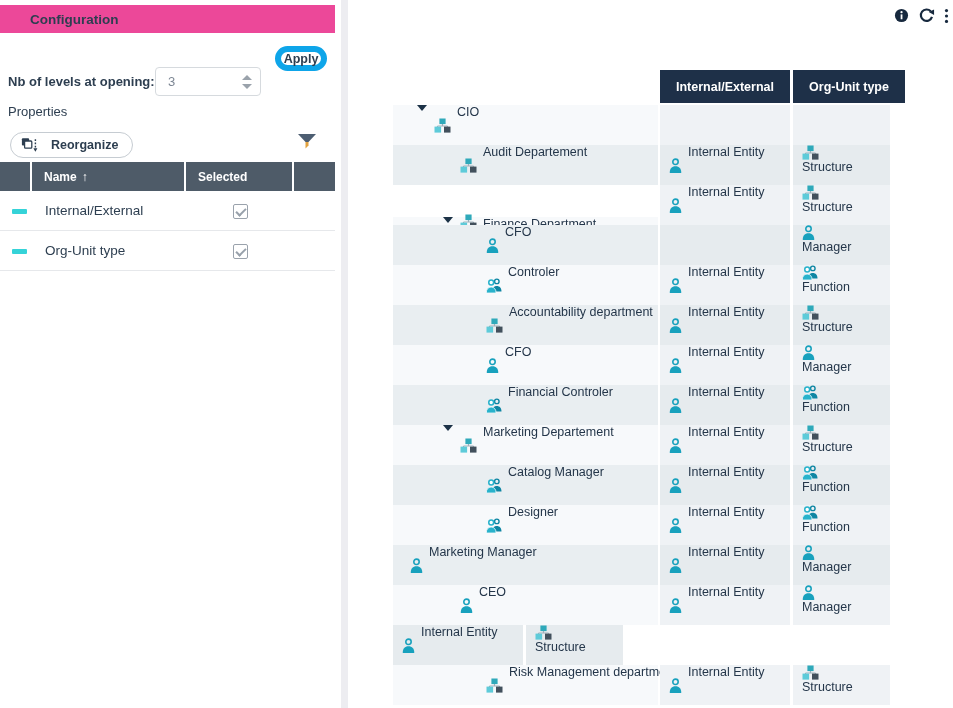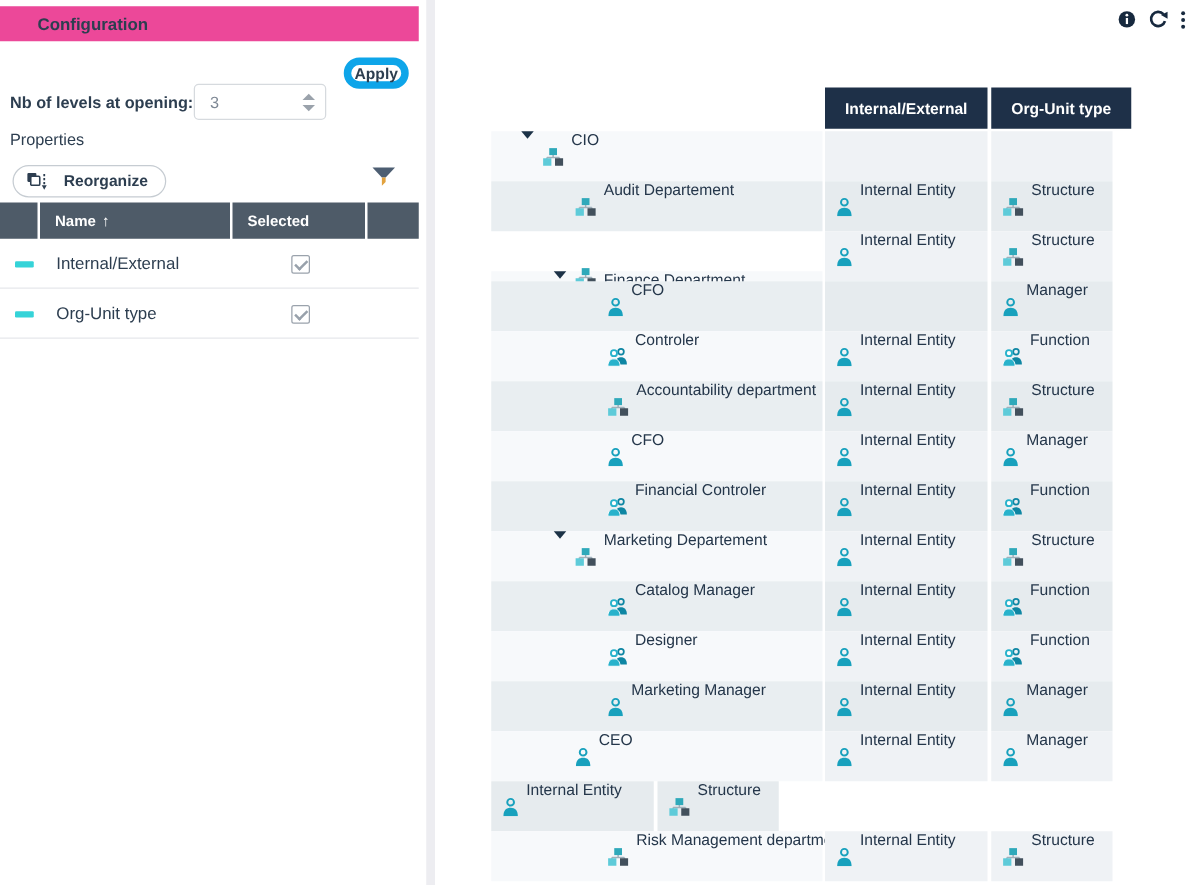--- a/index.html
+++ b/index.html
@@ -66,21 +66,21 @@
     justify-content:center; cursor:pointer; }
   .col-ie { left:660px; width:130px; }
   .col-ou { left:793px; width:112px; }
 
   .tree-rows { position:absolute; left:393px; top:105px; width:512px; }
   .t-row { display:flex; height:40px; cursor:pointer; }
   .t-cell { display:flex; }
   .tree-cell { width:265px; margin-right:2px; font-size:12.5px; color:#24364a; }
   .val-cell { font-size:12.5px; color:#24364a; padding-left:9px; }
   .ie-cell { width:130px; margin-right:3px; }
-  .ou-cell { width:97px; }
+  .ou-cell { width:97px;flex-direction:column; }
   .t-row.even .tree-cell { background:#f7f9fb; }
   .t-row.even .val-cell  { background:#eff2f5; }
   .t-row.odd  .tree-cell { background:#e9eef1; }
   .t-row.odd  .val-cell  { background:#e6ebee; }
 
   .tree-arrow { width:10px; height:7px; margin-right:7px; flex:none;
     border-left:5px solid transparent; border-right:5px solid transparent;
     border-top:6px solid #1c3247; }
   .tree-arrow.hidden { visibility:hidden; }
   .cell-icon { flex:none; display:flex; align-items:center; margin-right:6px; }
@@ -521,21 +521,21 @@
                 <circle cx="11.5" cy="3.6" r="2.4" fill="none" stroke="#0e86a3" stroke-width="1.5"></circle>
                 <path d="M6.5,14.5 C6.5,10.6 8.4,8.4 11.5,8.4 C14.6,8.4 16.5,10.6 16.5,14.5 Z" fill="#0e86a3"></path>
                 <circle cx="5.5" cy="4.8" r="2.6" fill="#fff" stroke="#28b2cb" stroke-width="1.6"></circle>
                 <path d="M0.3,16 C0.3,11.9 2.3,9.7 5.5,9.7 C8.7,9.7 10.7,11.9 10.7,16 Z" fill="#28b2cb" stroke="#fff" stroke-width="0.8"></path>
               </svg>
             </span>
             <span>Function</span>
           </div>
         </div>
         <div class="t-row odd">
-          <div class="t-cell tree-cell" style="padding-left: 76px;">
+          <div class="t-cell tree-cell" style="">
             <span class="tree-arrow hidden"></span>
             <span class="cell-icon">
               <svg viewBox="0 0 14 16" width="13" height="15">
                 <circle cx="7" cy="4" r="2.9" fill="none" stroke="#18a1bd" stroke-width="1.7"></circle>
                 <path d="M0.8,16 C0.8,11.2 3,8.8 7,8.8 C11,8.8 13.2,11.2 13.2,16 Z" fill="#18a1bd"></path>
               </svg>
             </span>
             <span class="t-label">Marketing Manager</span>
           </div>
           <div class="t-cell val-cell ie-cell">

